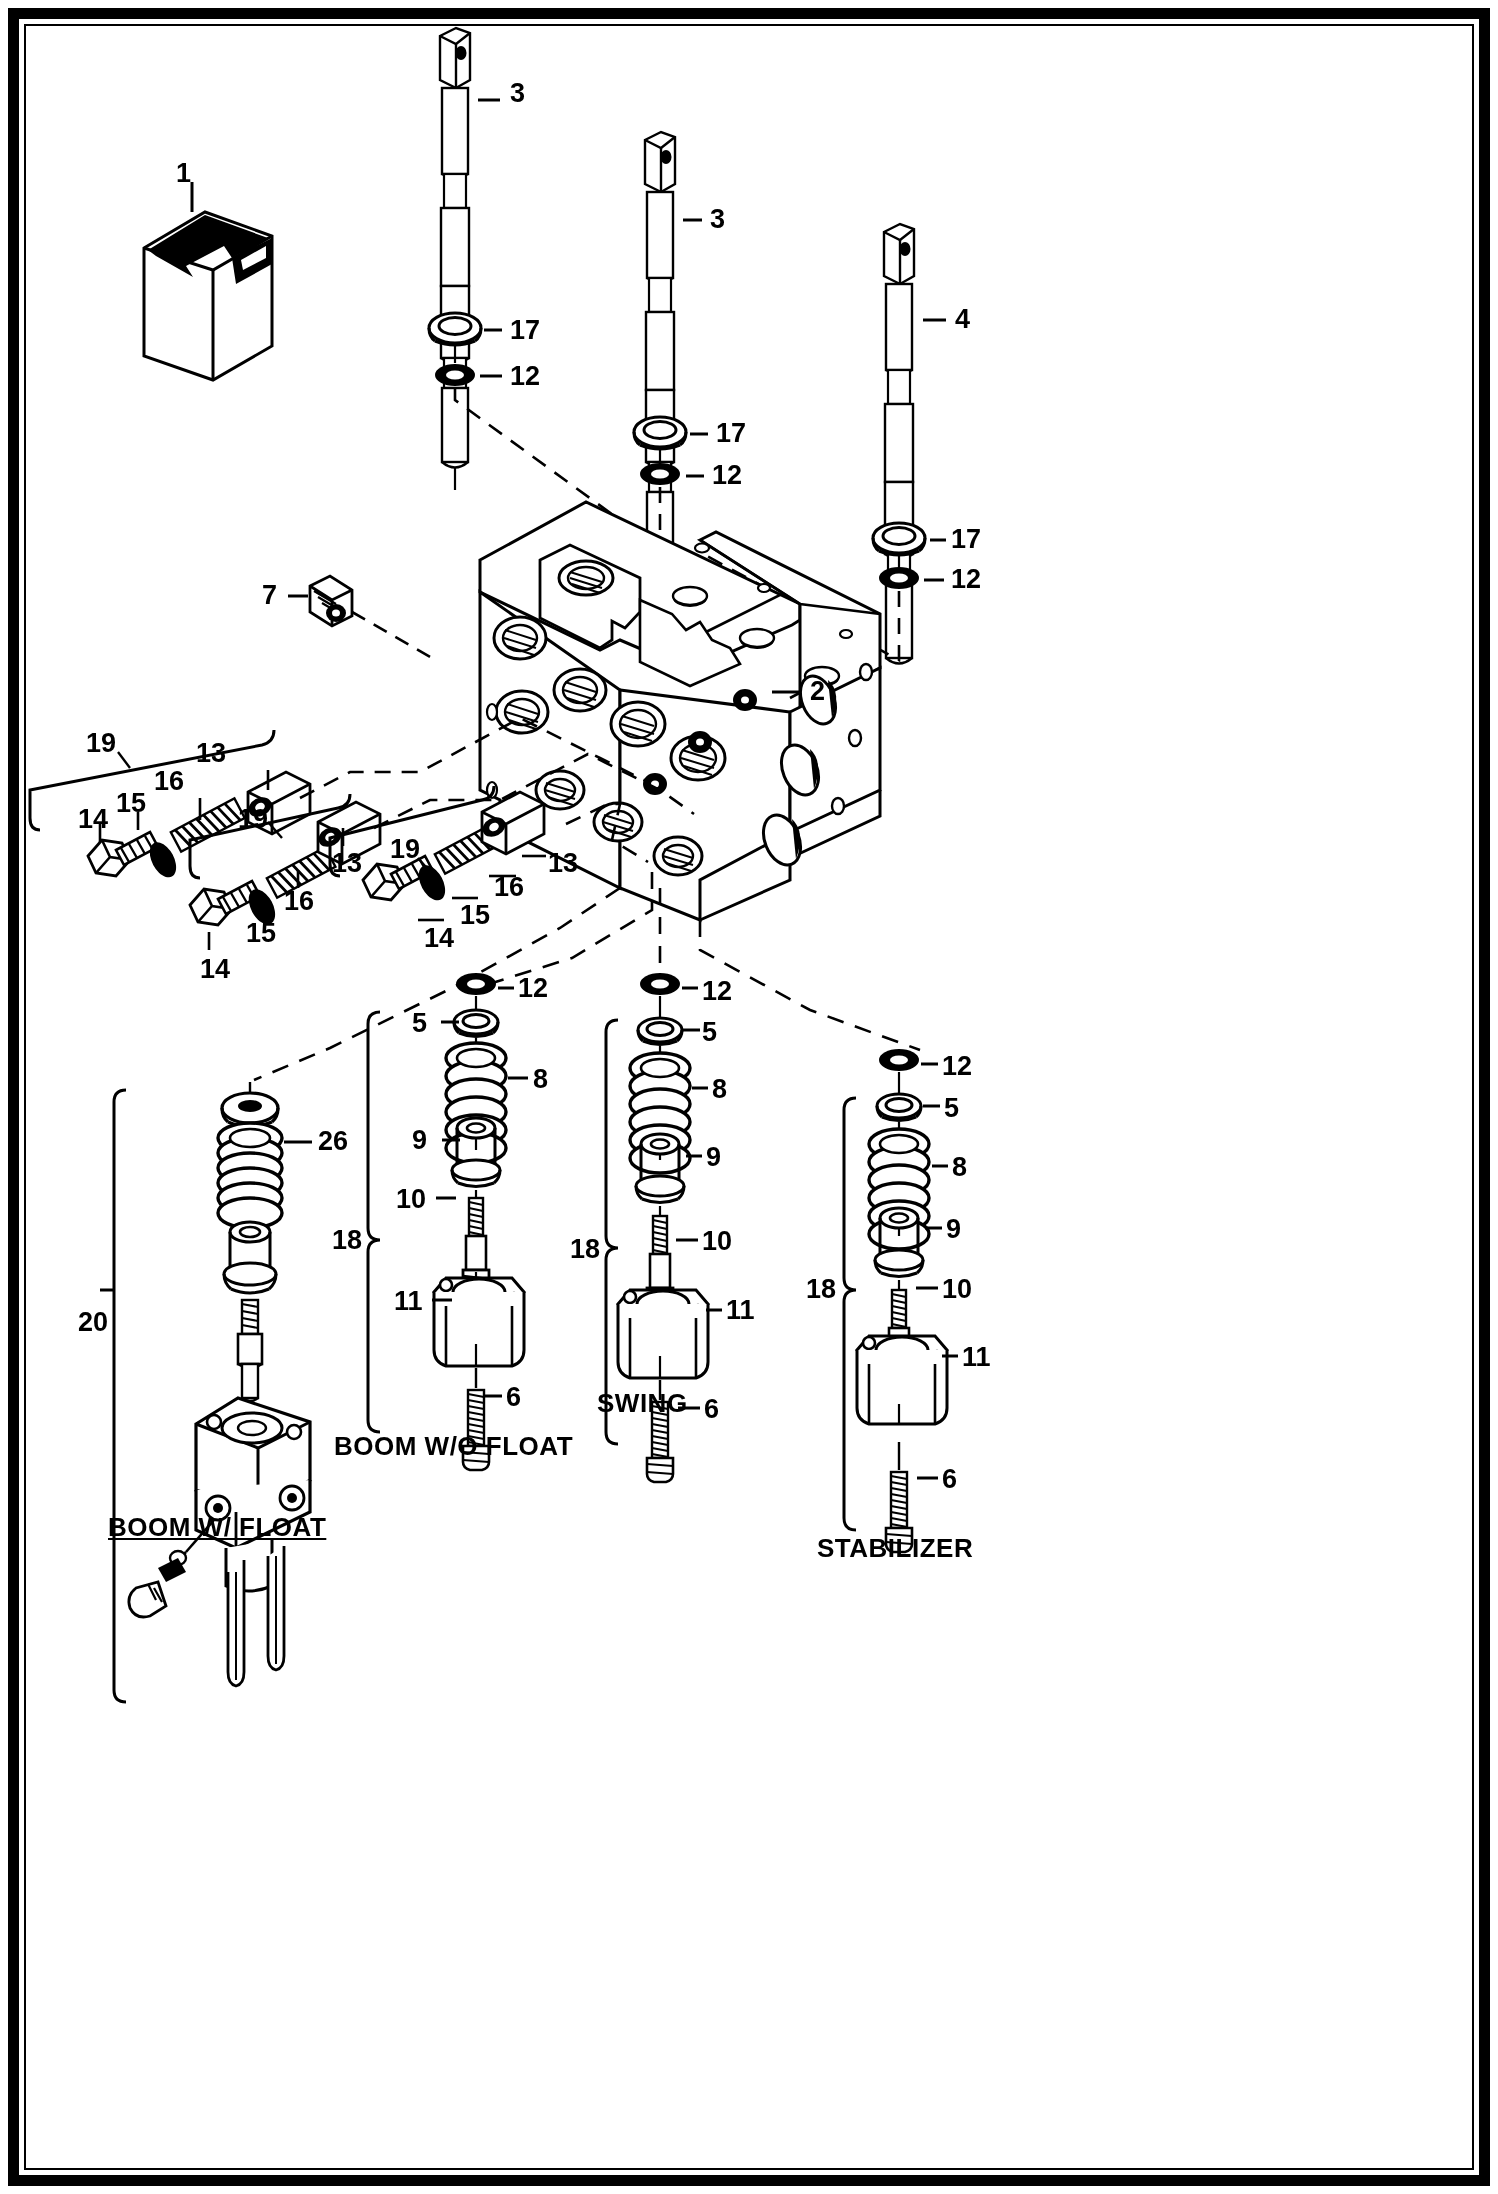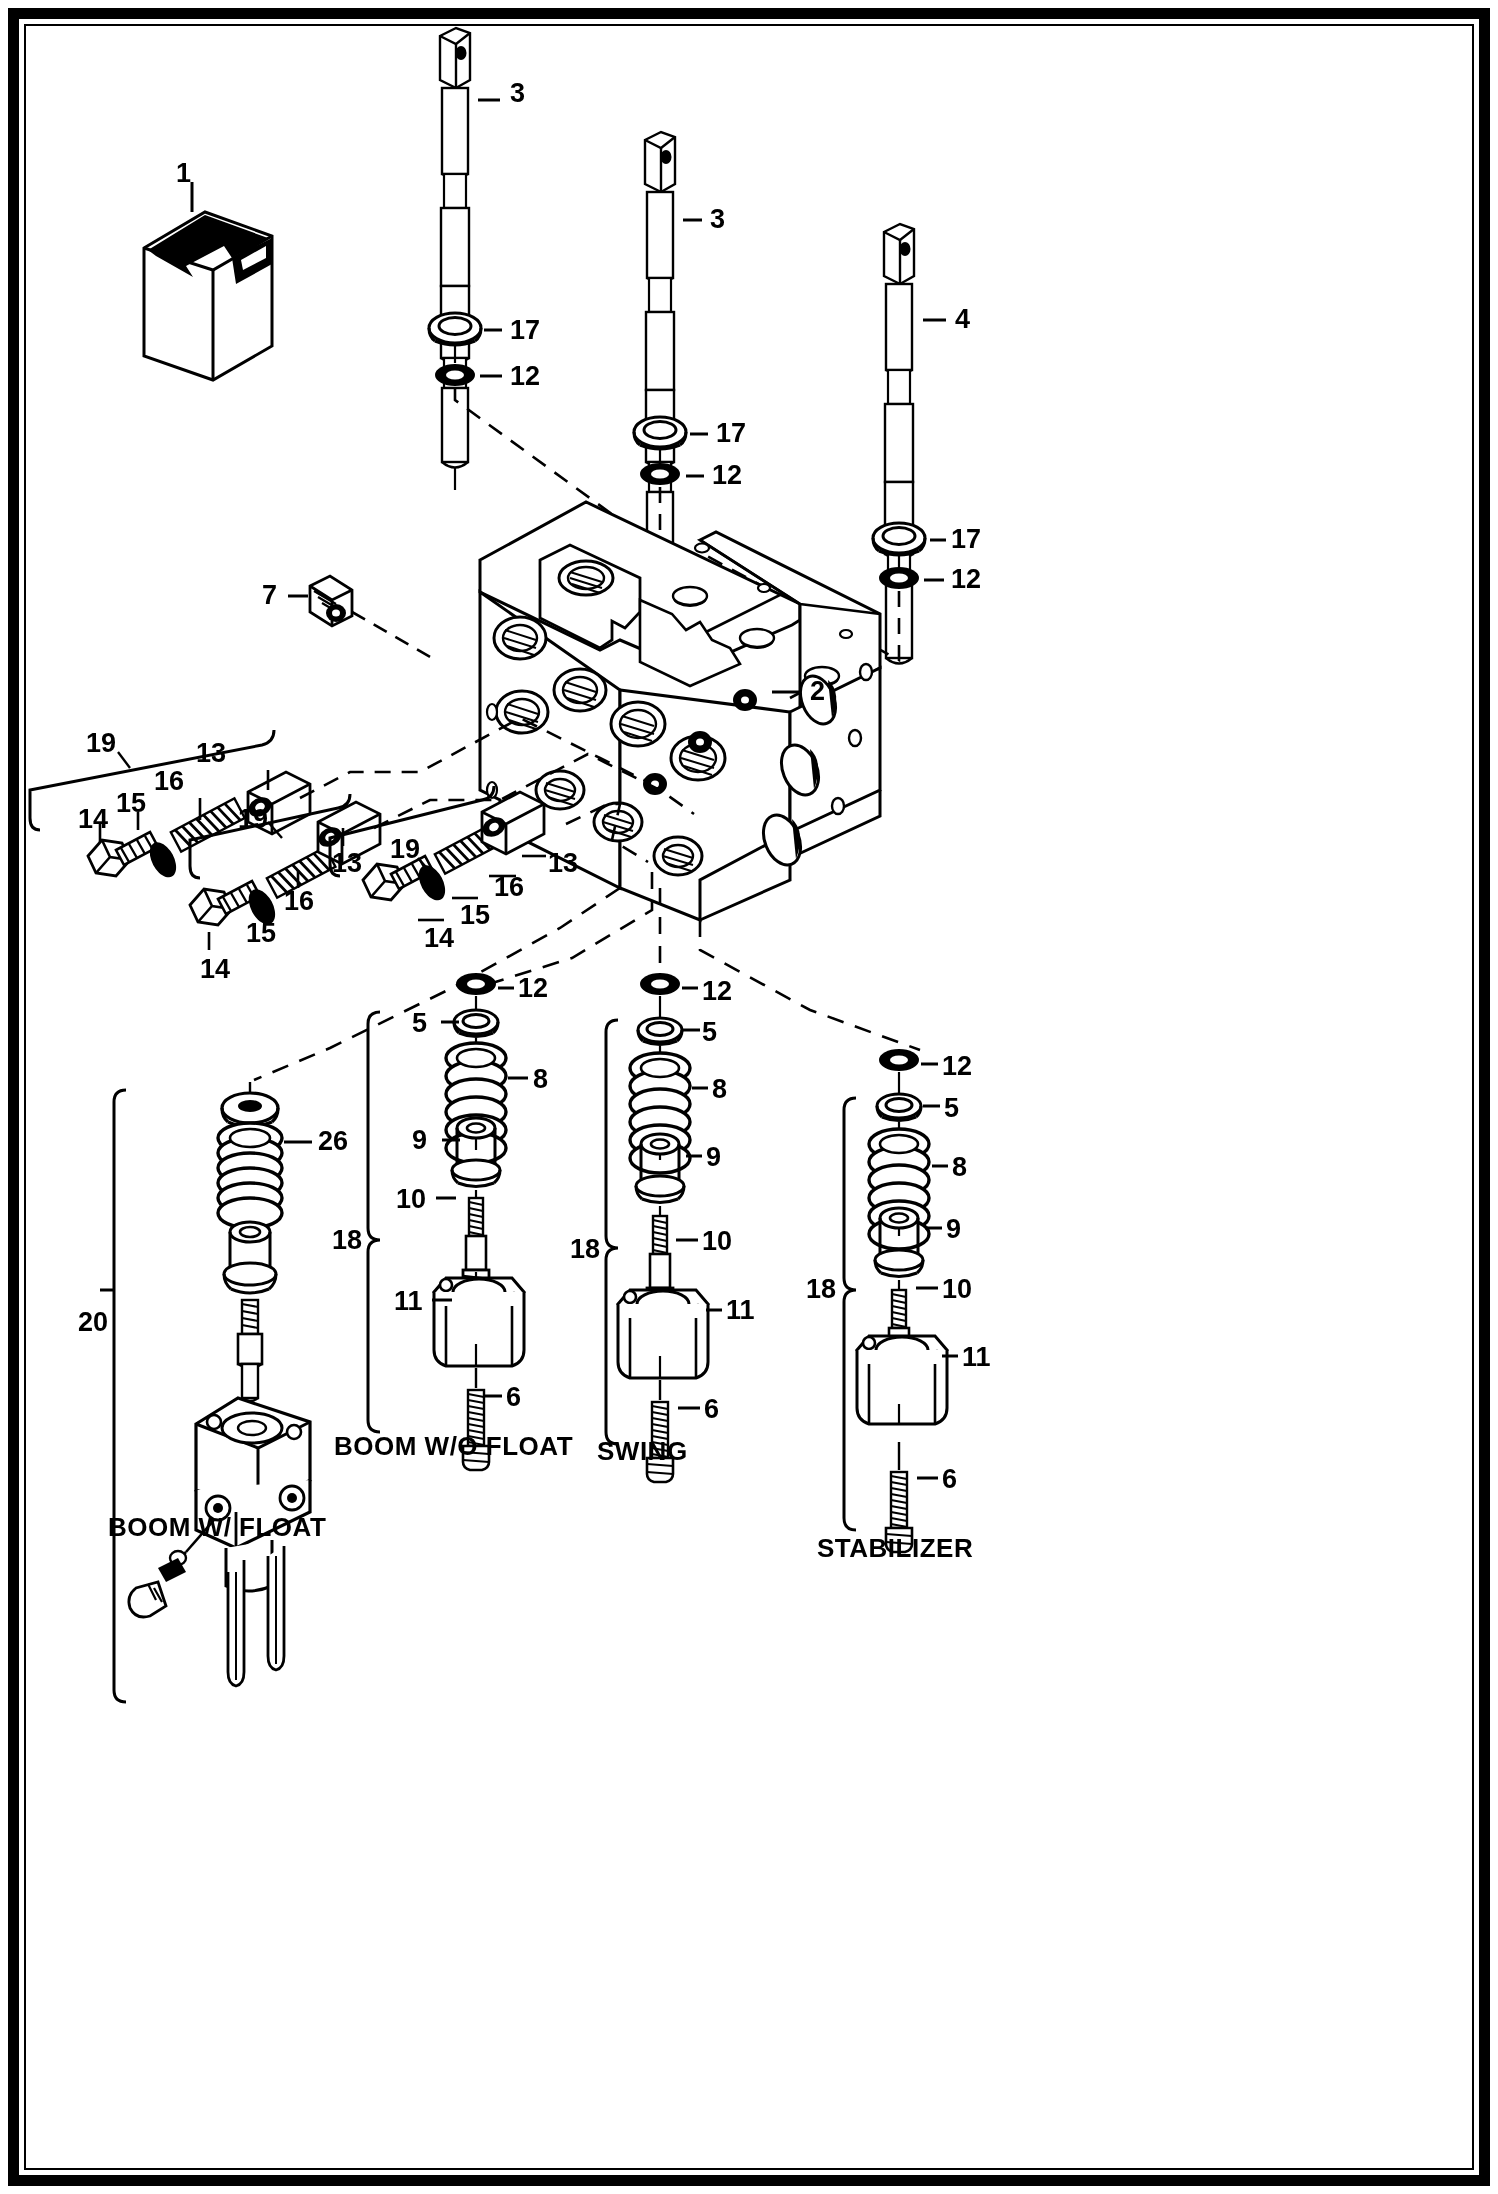--- a/index.html
+++ b/index.html
@@ -621,18 +621,18 @@
   <div class="num" style="left:952px; top:1154px;">8</div>
   <div class="num" style="left:946px; top:1216px;">9</div>
   <div class="num" style="left:942px; top:1276px;">10</div>
   <div class="num" style="left:962px; top:1344px;">11</div>
   <div class="num" style="left:942px; top:1466px;">6</div>
   <div class="num" style="left:806px; top:1276px;">18</div>
 
   <div class="num" style="left:318px; top:1128px;">26</div>
   <div class="num" style="left:78px;  top:1276px;margin-top:33px;">20</div>
 
-  <div class="cap" style="left:108px; top:1512px;">BOOM W/ FLOAT</div>
+  <div class="cap" style="left:108px; top:1512px;text-decoration:underline;">BOOM W/ FLOAT</div>
   <div class="cap" style="left:334px; top:1431px;">BOOM W/O FLOAT</div>
-  <div class="cap" style="left:597px; top:1436px;">SWING</div>
+  <div class="cap" style="left:597px; top:1388px;">SWING</div>
   <div class="cap" style="left:817px; top:1533px;">STABILIZER</div>
 
 </div>
 
 </body></html>

